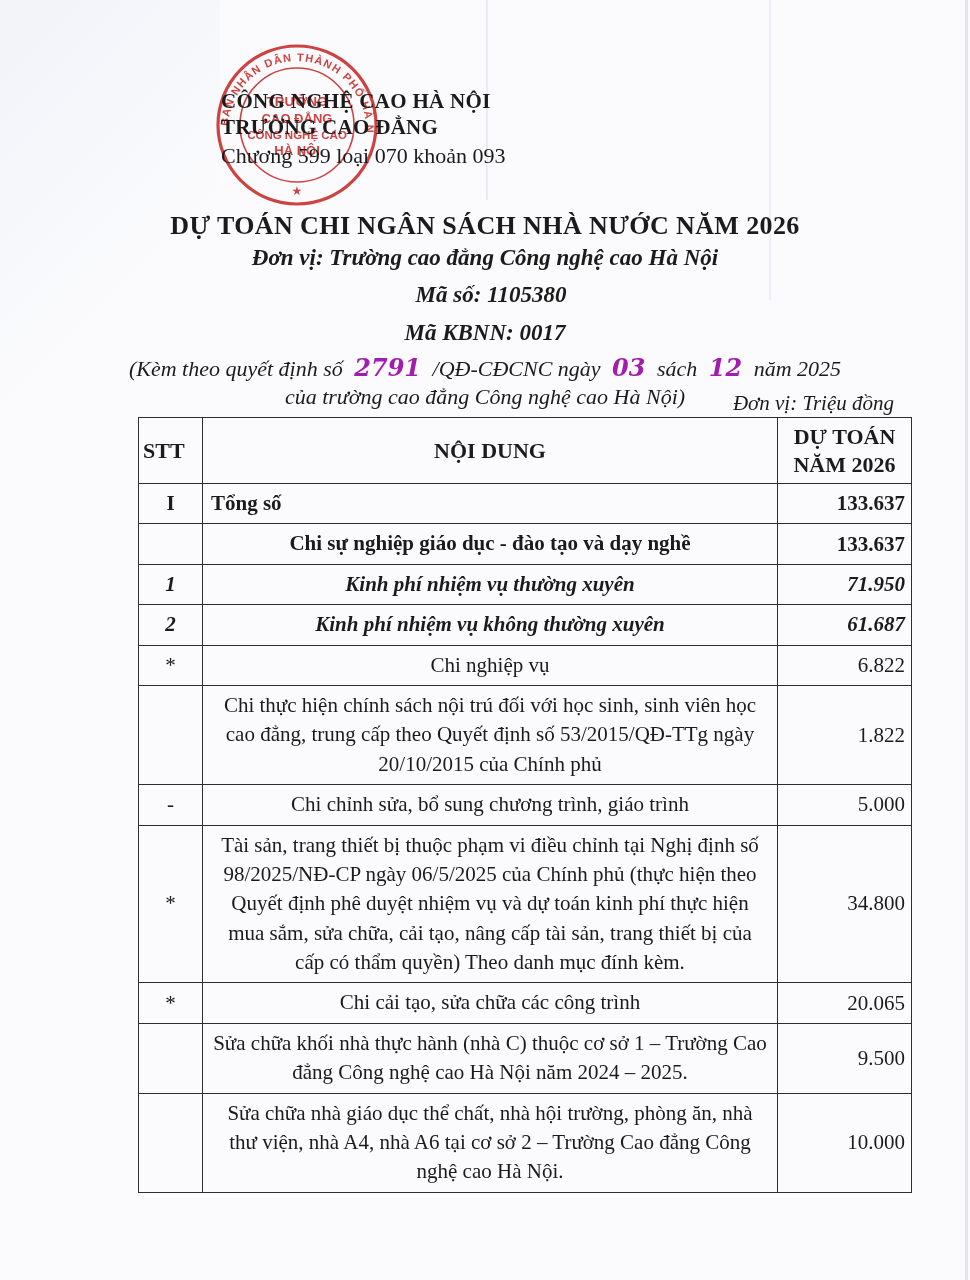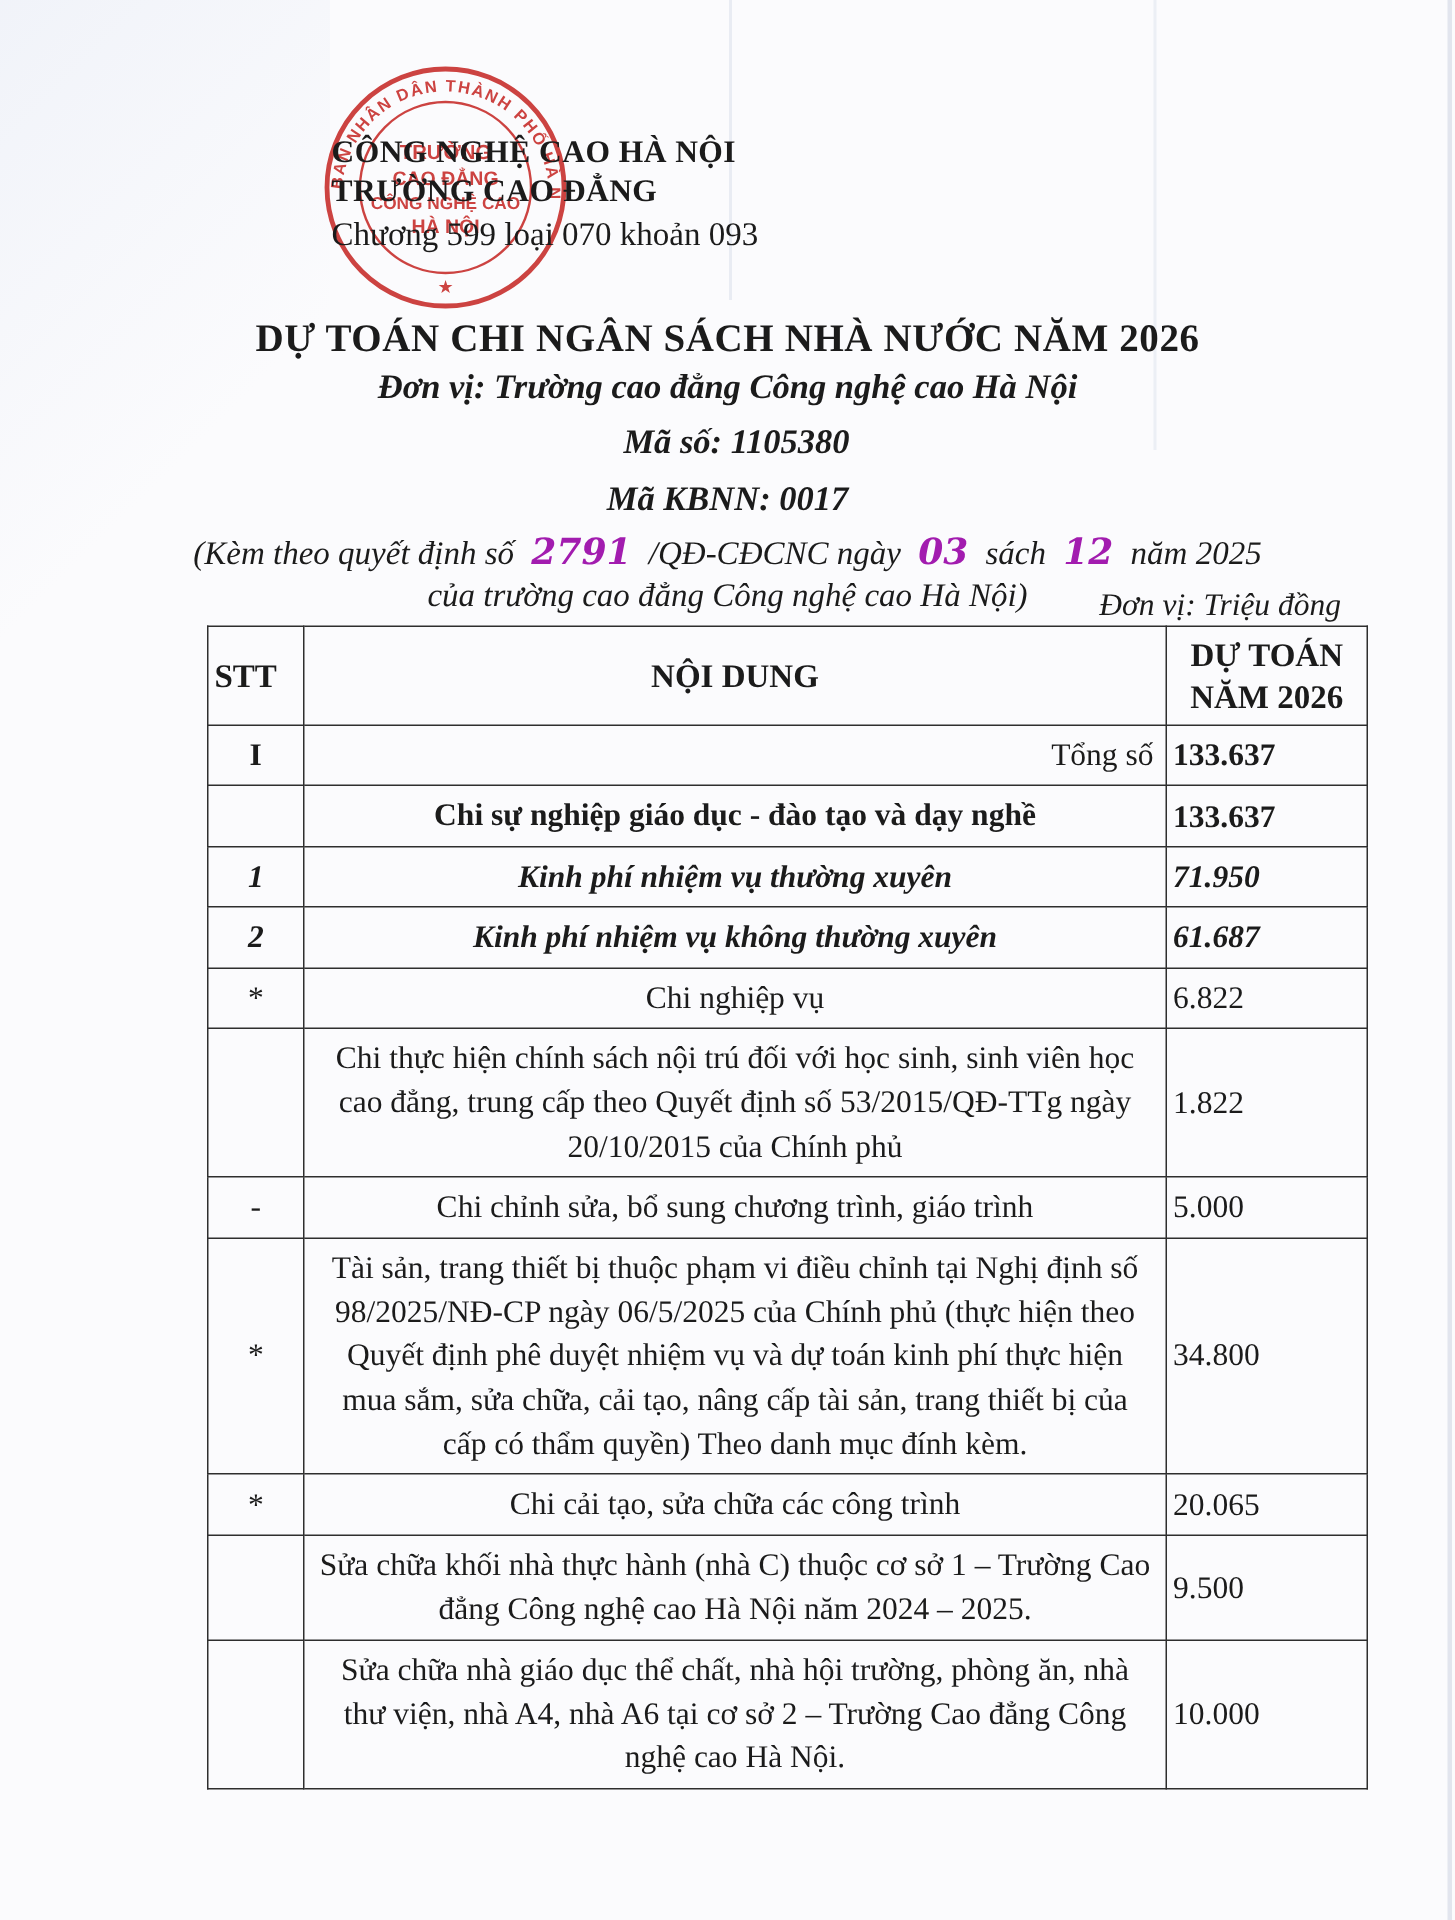--- a/index.html
+++ b/index.html
@@ -41,25 +41,25 @@
 
   
   .budget-table { position:absolute; left:138px; top:417px; width:752px;
     border-collapse:collapse; table-layout:fixed; }
   .budget-table th, .budget-table td {
     border:1.6px solid #2e2e2e; font-size:21px; vertical-align:middle;
   }
   .budget-table th { font-size:22px; font-weight:bold; text-align:left; padding:5px 4px; line-height:1.25; }
   .col-stt { width:55px; text-align:center; }
   .col-content { width:566px; text-align:center; padding:5px 8px; line-height:1.4; }
-  .col-value { width:125px; padding:5px 6px 5px 4px; }
+  .col-value { width:125px; text-align:right; padding:5px 6px 5px 4px; }
   td.col-stt { font-size:21px; }
   .s-n { font-weight:normal; font-style:normal; }
   .s-b { font-weight:bold; }
-  .s-bc { font-weight:normal; text-align:right; }
+  .s-bc { font-weight:bold; text-align:left; }
   .s-bi { font-weight:bold; font-style:italic; }
 </style>
 </head>
 <body>
 
 <div class="page">
 
   <div class="corner-shade"></div>
   <div class="fold-line fold-a"></div>
   <div class="fold-line fold-b"></div>

